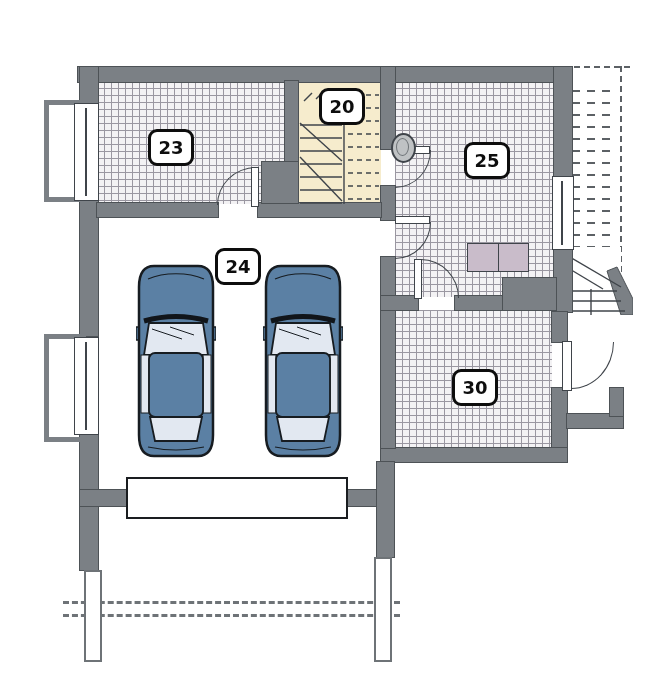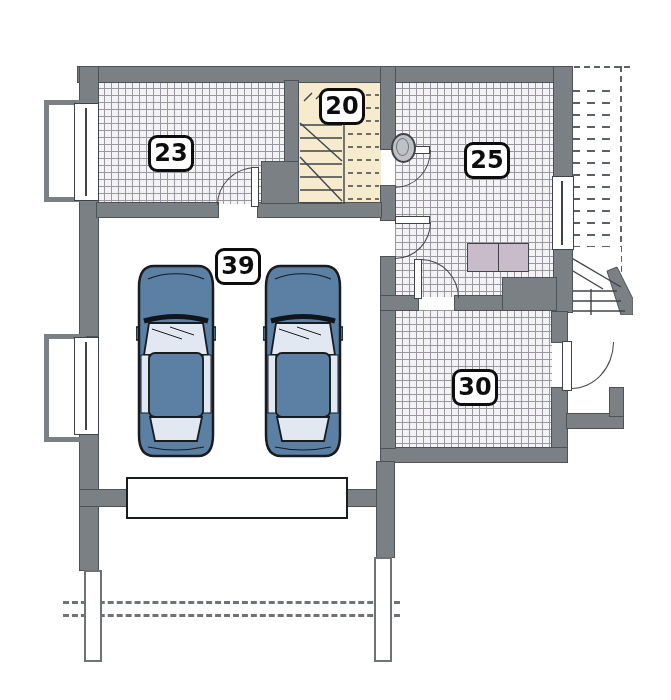--- a/index.html
+++ b/index.html
@@ -22,21 +22,21 @@
   .arc-tl{border-left:1.6px solid #3f444a;border-top:1.6px solid #3f444a;border-top-left-radius:100%;}
   .arc-tr{border-right:1.6px solid #3f444a;border-top:1.6px solid #3f444a;border-top-right-radius:100%;}
   .deck-rows{position:absolute;
     background-image:repeating-linear-gradient(to right, transparent 0 8px, #ffffff 8px 15px),
                      repeating-linear-gradient(to bottom, #5c6165 0 1.6px, transparent 1.6px 12px);}
   .dash-top{position:absolute;border-top:2px dashed #5c6165;}
   .dash-right{position:absolute;border-right:2px dashed #5c6165;}
   .drive-dash{position:absolute;border-top:3px dashed #6e7377;}
   .post{position:absolute;background:#ffffff;border:2px solid #6e7377;}
   .label{position:absolute;width:40px;height:31px;background:#ffffff;border:3px solid #0d0d0d;
-         border-radius:9px;color:#0d0d0d;font-size:24px;font-weight:bold;line-height:31px;
+         border-radius:9px;color:#0d0d0d;font-size:18px;font-weight:bold;line-height:31px;
          text-align:center;}
   .appliance{position:absolute;background:#c9bcca;border:1.5px solid #3f444a;}
   .boiler{position:absolute;width:21px;height:26px;background:#bfc2c4;border:2px solid #3f444a;border-radius:50%;}
   .boiler-inner{position:absolute;left:3px;top:3px;width:11px;height:16px;border:1.5px solid #6e7377;border-radius:50%;}
   .garage-door{position:absolute;background:#ffffff;border:2px solid #1a1d20;}
   svg{display:block;}
 </style>
 </head>
 <body>
 
@@ -182,16 +182,16 @@
 
   <div class="garage-door" style="left:126px;top:477px;width:218px;height:38px;"></div>
   <div class="drive-dash" style="left:63px;top:601px;width:337px;height:0;"></div>
   <div class="drive-dash" style="left:63px;top:614px;width:337px;height:0;"></div>
   <div class="post" style="left:84px;top:570px;width:14px;height:88px;"></div>
   <div class="post" style="left:374px;top:557px;width:14px;height:101px;"></div>
 
   <div class="label" style="left:319px;top:88px;">20</div>
   <div class="label" style="left:464px;top:142px;">25</div>
   <div class="label" style="left:452px;top:369px;">30</div>
-  <div class="label" style="left:148px;top:135px;">23</div>
-  <div class="label" style="left:215px;top:248px;">39</div>
+  <div class="label" style="left:148px;top:129px;">23</div>
+  <div class="label" style="left:215px;top:248px;">24</div>
 
 </div>
 
 </body></html>

